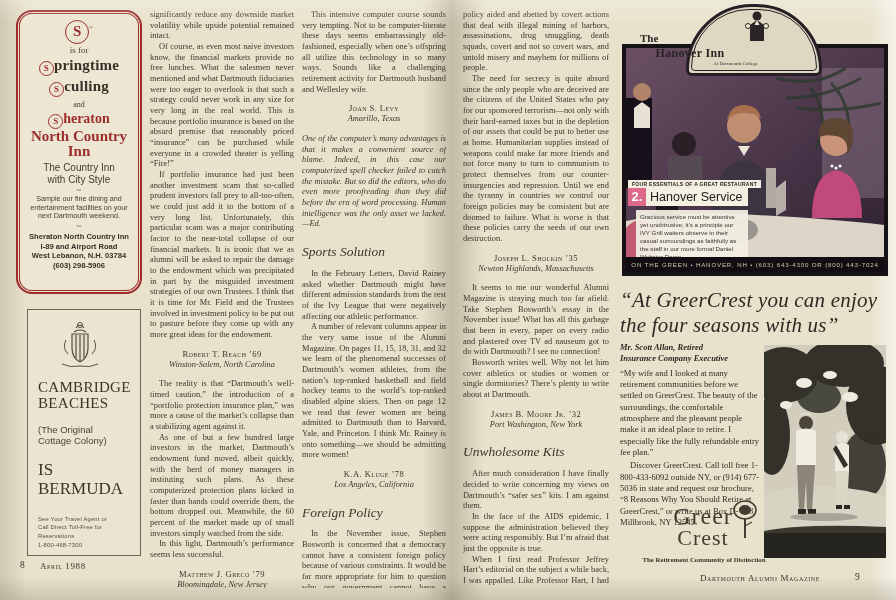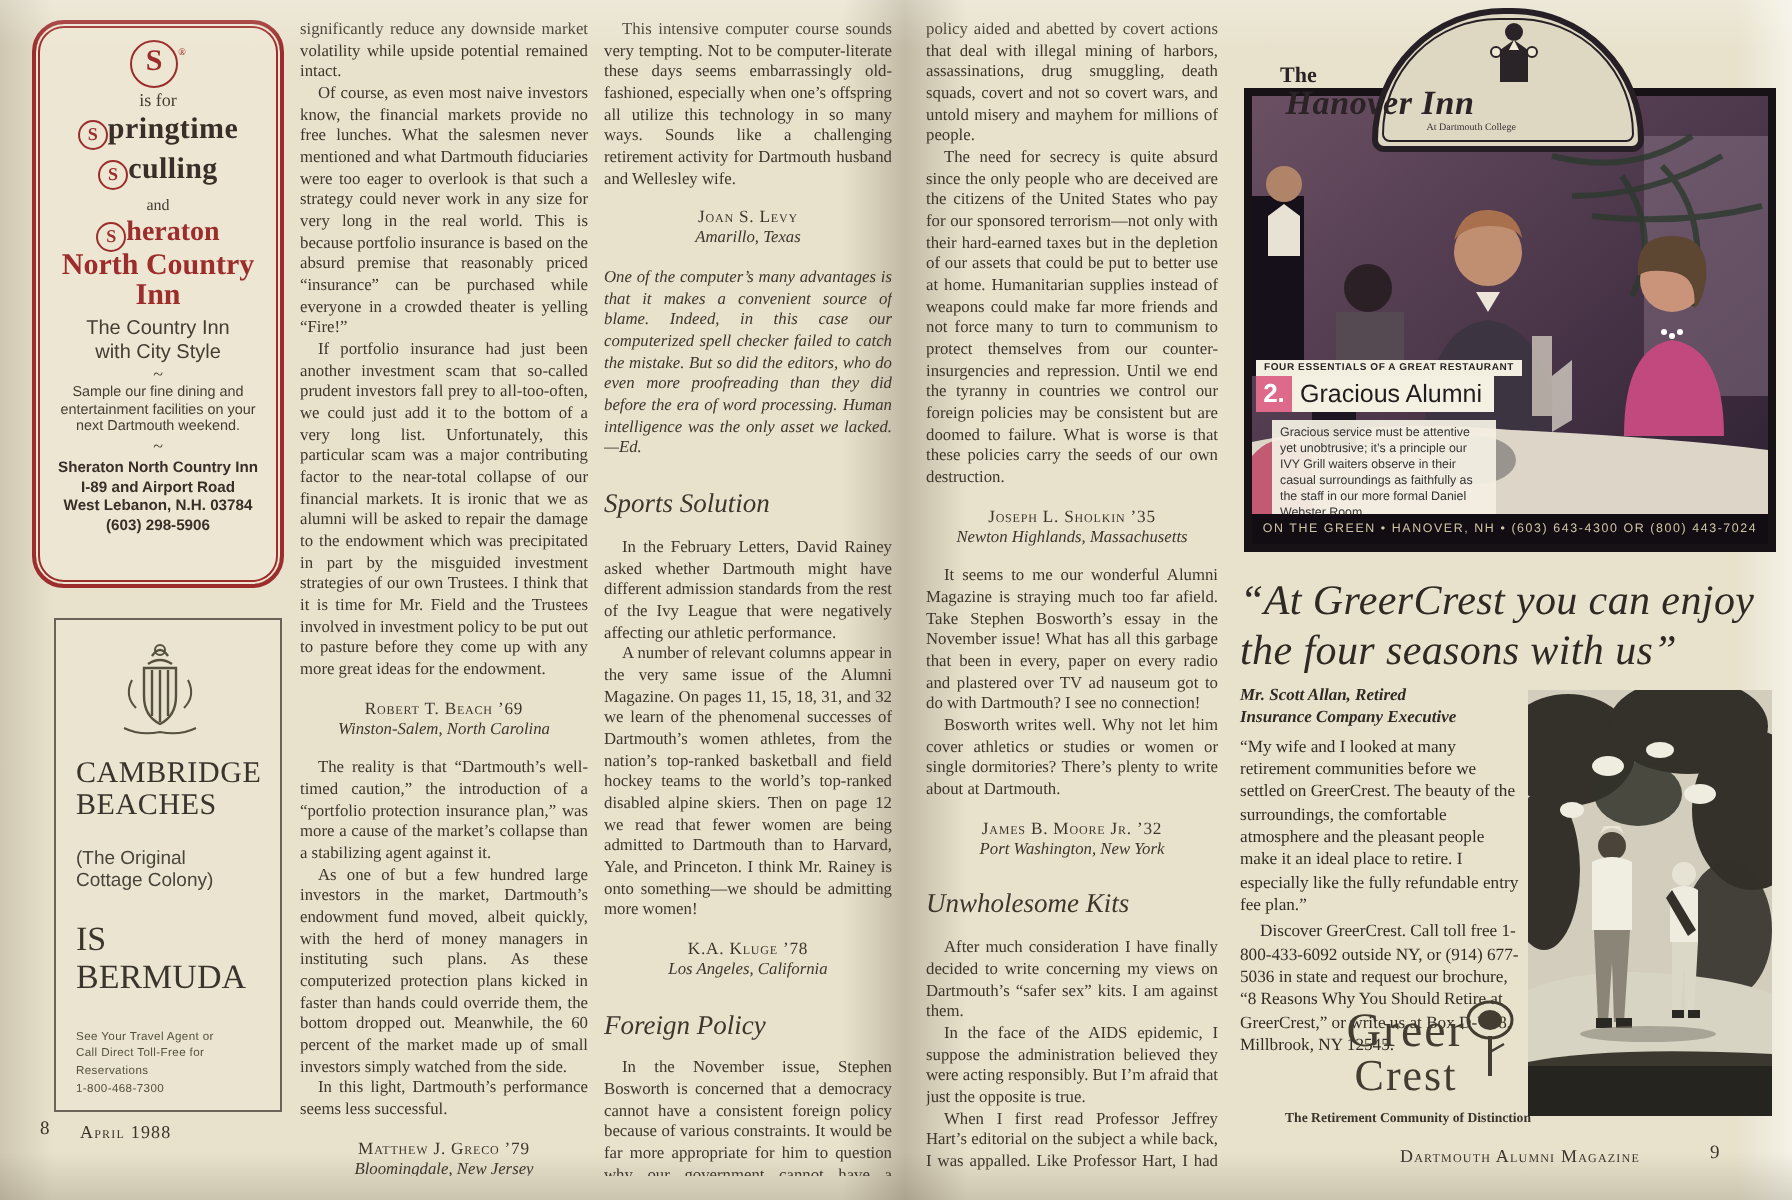--- a/index.html
+++ b/index.html
@@ -55,21 +55,21 @@
   .camb-big{font-size:17px;color:#3a352c;margin-top:14px;line-height:1.1;}
   .camb-note{font-size:5.8px;color:#55503f;margin-top:16px;line-height:1.5;font-family:"Liberation Sans",sans-serif;letter-spacing:.2px;}
 
   
   .hanover{position:absolute;left:622px;top:4px;width:292px;height:272px;}
   .han-badge{position:absolute;left:64px;top:0;width:136px;height:72px;background:#ded7c1;
     border:3px solid #262026;border-radius:66px 66px 6px 6px;box-sizing:border-box;z-index:3;}
   .han-badge-inner{position:absolute;inset:2px;border:1px solid #262026;border-radius:60px 60px 4px 4px;}
   .han-brand{position:absolute;left:-20px;top:30px;width:176px;text-align:center;z-index:4;color:#2b2326;}
   .han-the{font-size:11px;font-weight:bold;display:block;text-align:left;margin-left:38px;line-height:.8;}
-  .han-name{font-size:17px;font-weight:bold;letter-spacing:.3px;line-height:1;font-style:italic;}
+  .han-name{font-size:12px;font-weight:bold;letter-spacing:.3px;line-height:1;}
   .han-sub{font-size:5px;display:block;text-align:right;margin-right:20px;color:#3a3236;}
   .han-frame{position:absolute;left:0;top:40px;width:266px;height:232px;border:4px solid #171216;box-sizing:border-box;background:#4a3648;z-index:2;}
   .han-photo{position:absolute;left:0;top:0;width:258px;height:209px;}
   .han-band{position:absolute;left:2px;top:132px;background:#f2eee0;color:#2a2424;
     font-family:"Liberation Sans",sans-serif;font-size:5px;font-weight:bold;letter-spacing:.3px;padding:1px 4px;z-index:5;}
   .han-headrow{position:absolute;left:2px;top:140px;display:flex;align-items:center;background:#f4f0e2;padding-right:6px;z-index:5;}
   .han-num{width:18px;height:18px;background:var(--hanover_pink);color:#fff;font-family:"Liberation Sans",sans-serif;
     font-size:13px;font-weight:bold;text-align:center;line-height:18px;}
   .han-headline{font-family:"Liberation Sans",sans-serif;font-size:12.5px;color:#1e1c1c;padding-left:4px;}
   .han-body{position:absolute;left:10px;top:162px;width:104px;background:rgba(242,238,226,.95);
@@ -265,21 +265,21 @@
         <path d="M0 209 v-36 q60 -12 130 -6 q80 4 128 10 v32 z" fill="#ddd6c8"></path>
         <rect x="140" y="120" width="10" height="40" fill="#cfc8ba" opacity=".8"></rect>
         <path d="M150 140 l10 -8 v30 l-10 6 z" fill="#e8e2d4" opacity=".7"></path>
         <ellipse cx="112" cy="182" rx="20" ry="12" fill="#9a948e"></ellipse>
         <rect x="30" y="150" width="22" height="26" fill="#1c1620"></rect>
         <path d="M0 180 q14 -16 30 0 v29 h-30 z" fill="#c25a74"></path>
       </svg>
       <div class="han-band">FOUR ESSENTIALS OF A GREAT RESTAURANT</div>
       <div class="han-headrow">
         <span class="han-num">2.</span>
-        <span class="han-headline">Gracious Alumni</span>
+        <span class="han-headline">Hanover Service</span>
       </div>
       <div class="han-body">Gracious service must be attentive yet unobtrusive; it’s a principle our IVY Grill waiters observe in their casual surroundings as faithfully as the staff in our more formal Daniel Webster Room.</div>
       <div class="han-bar">ON THE GREEN  •  HANOVER, NH  •  (603) 643-4300 OR (800) 443-7024</div>
     </div>
   </div>
 
   <div class="greer">
     <div class="gc-headline">
       <span>“At GreerCrest you can enjoy</span><br><span>the four seasons with us”</span>
     </div>

